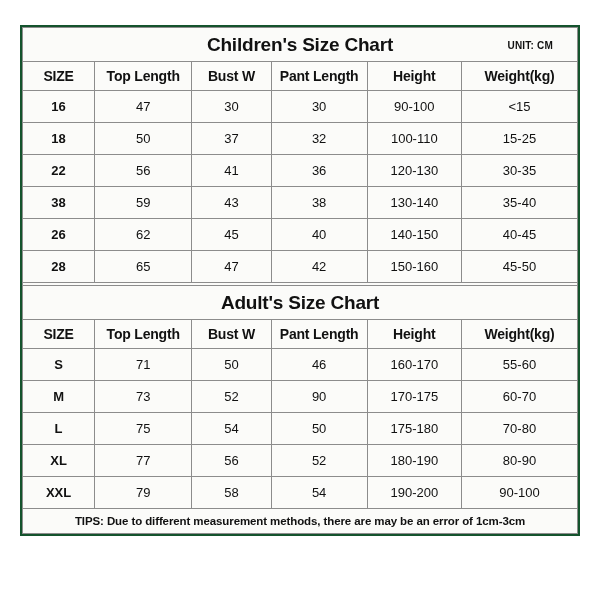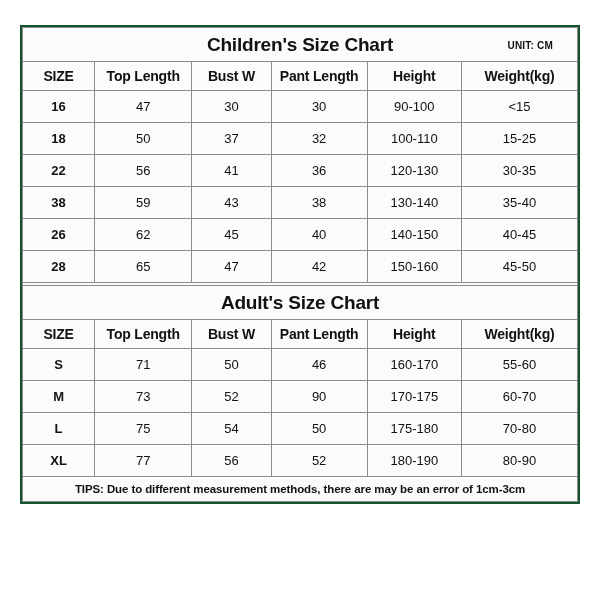--- a/index.html
+++ b/index.html
@@ -241,18 +241,26 @@
           <td>70-80</td>
         </tr>
         <tr class="data-row">
           <td class="size-cell">XL</td>
           <td>77</td>
           <td>56</td>
           <td>52</td>
           <td>180-190</td>
           <td>80-90</td>
         </tr>
+        <tr class="data-row">
+          <td class="size-cell">XXL</td>
+          <td>79</td>
+          <td>58</td>
+          <td>54</td>
+          <td>190-200</td>
+          <td>90-100</td>
+        </tr>
         <tr class="tips-row">
           <td colspan="6">TIPS: Due to different measurement methods, there are may be an error of 1cm-3cm</td>
         </tr>
       </tbody>
   </table>
 </div>
 
 </body></html>

